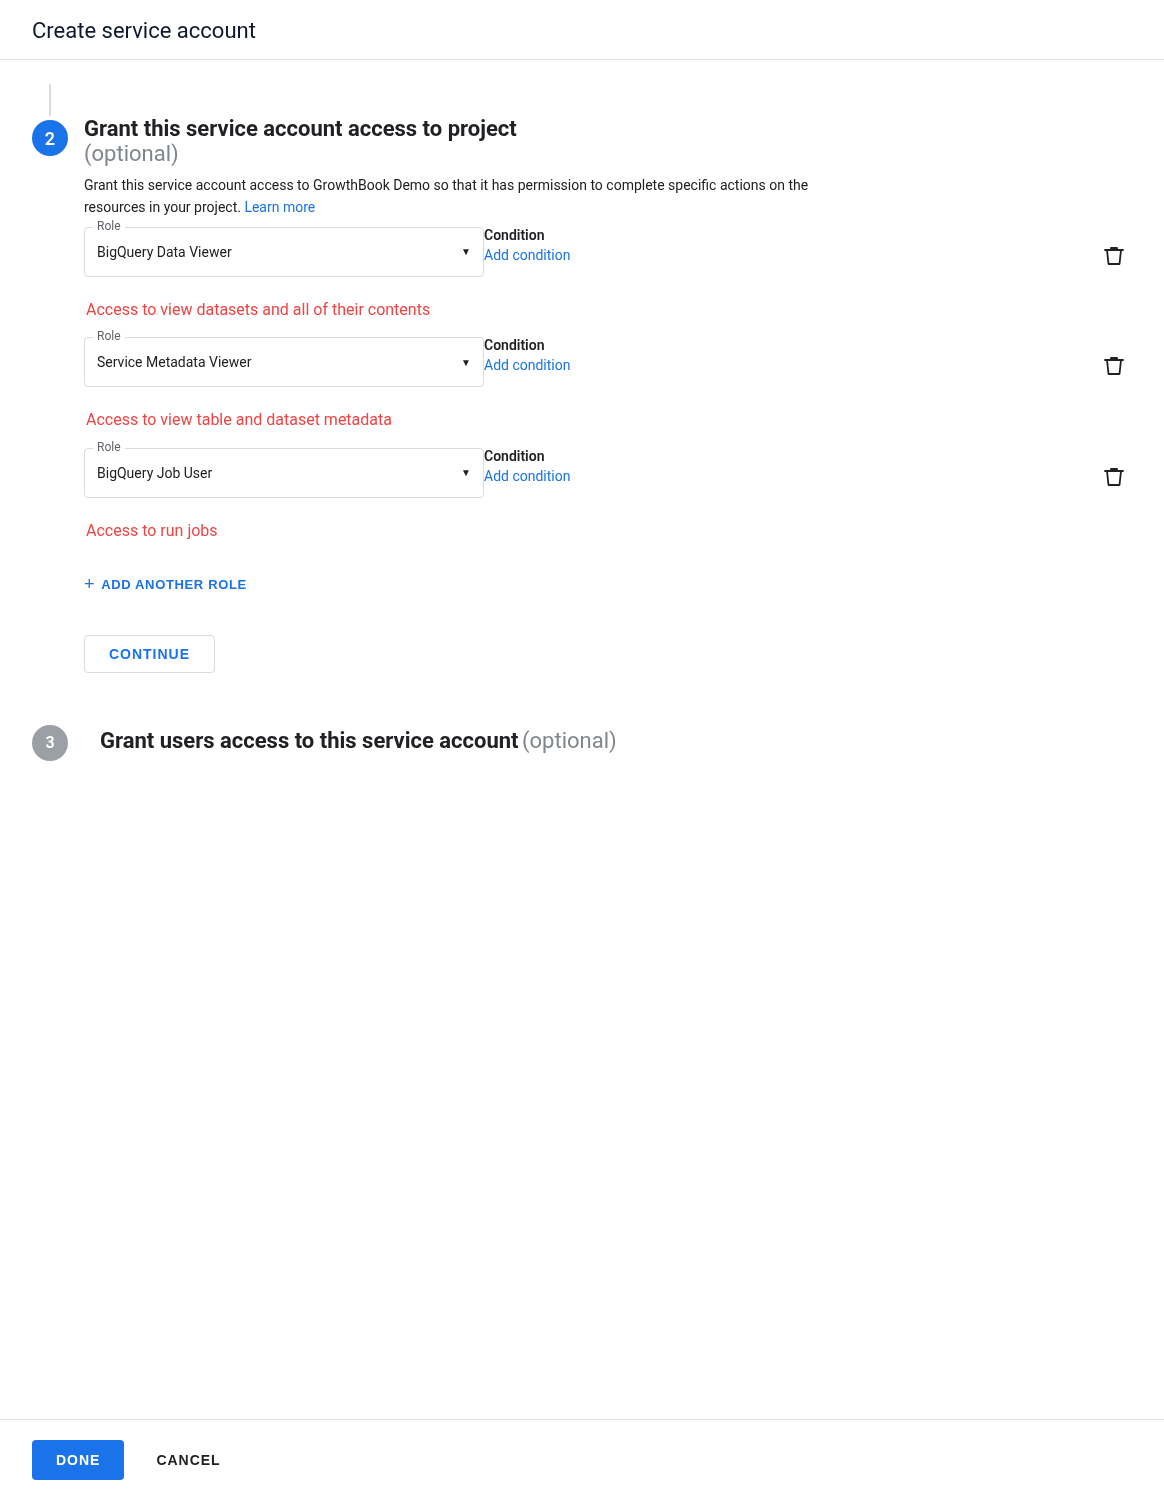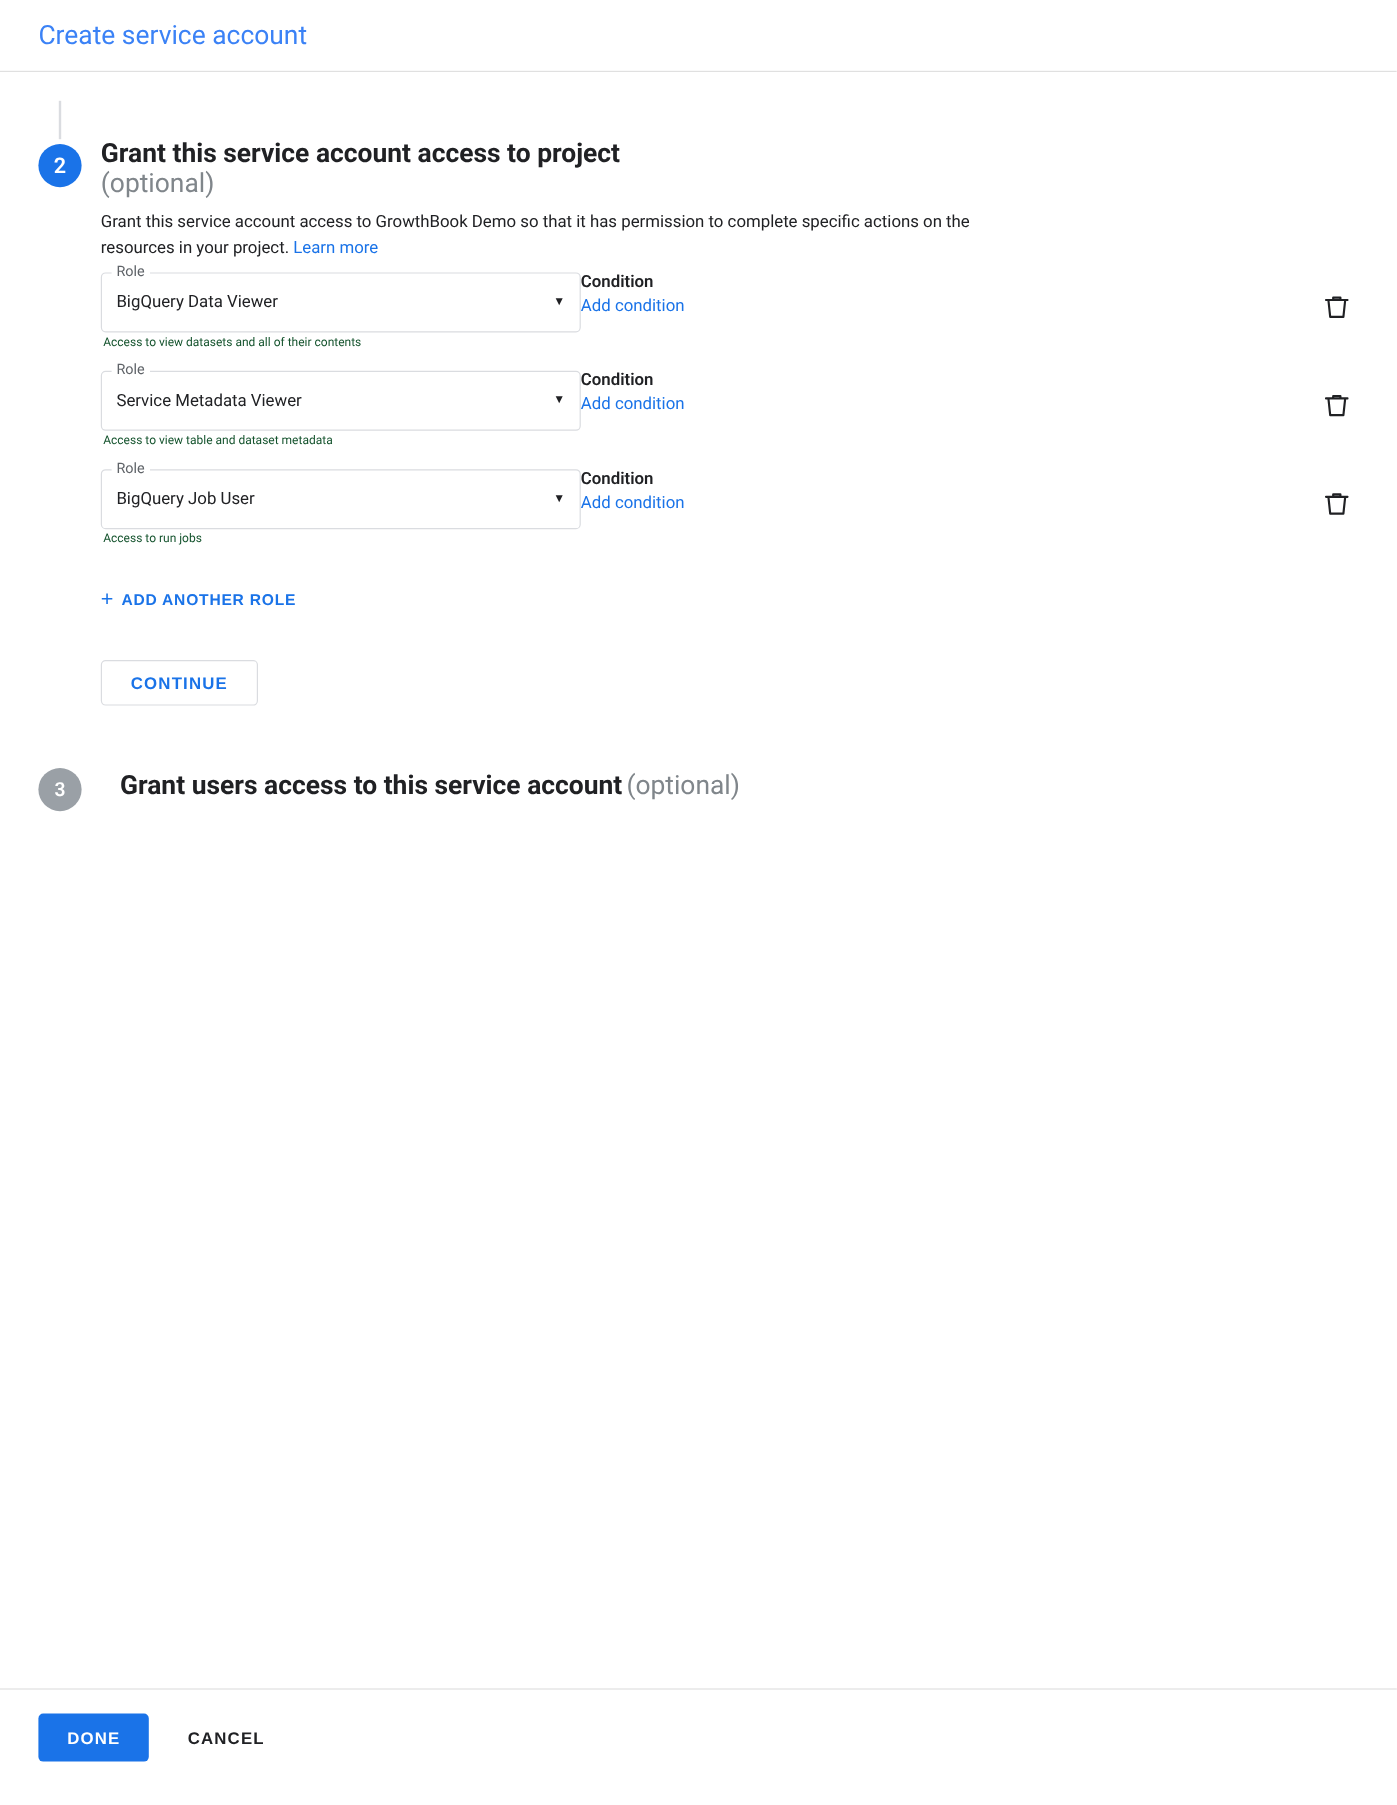--- a/index.html
+++ b/index.html
@@ -12,21 +12,21 @@
       min-height: 1504px;
     }
 
     .page-header {
       padding: 18px 32px 16px 32px;
       border-bottom: 1px solid #e0e0e0;
     }
     .page-title {
       font-size: 22px;
       font-weight: 400;
-      color: #3b82f6;
+      color: #0f172a;
     }
 
     .content {
       padding: 24px 32px 32px 32px;
     }
 
     
     .step-row {
       display: flex;
       align-items: flex-start;
@@ -183,23 +183,23 @@
     }
     .role-select-text {
       font-size: 14px;
       color: #202124;
     }
     .dropdown-arrow {
       font-size: 10px;
       color: #202124;
     }
     .role-description {
-      font-size: 10px;
-      color: #14532d;
-      margin-top: 2px;
+      font-size: 16px;
+      color: #ef4444;
+      margin-top: 22px;
       padding-left: 2px;
       line-height: 1.4;
     }
 
     
     .delete-btn {
       background: none;
       border: none;
       cursor: pointer;
       padding: 8px;
@@ -262,21 +262,21 @@
     }
 
     
     .bottom-bar {
       display: flex;
       align-items: center;
       gap: 24px;
       padding: 20px 32px;
       border-top: 1px solid #e0e0e0;
       position: fixed;
-      bottom: 16px;
+      bottom: 4px;
       left: 0;
       width: 1164px;
       background: #fff;
     }
     .done-btn {
       background: #1a73e8;
       color: #fff;
       border: none;
       font-size: 14px;
       font-weight: 600;

